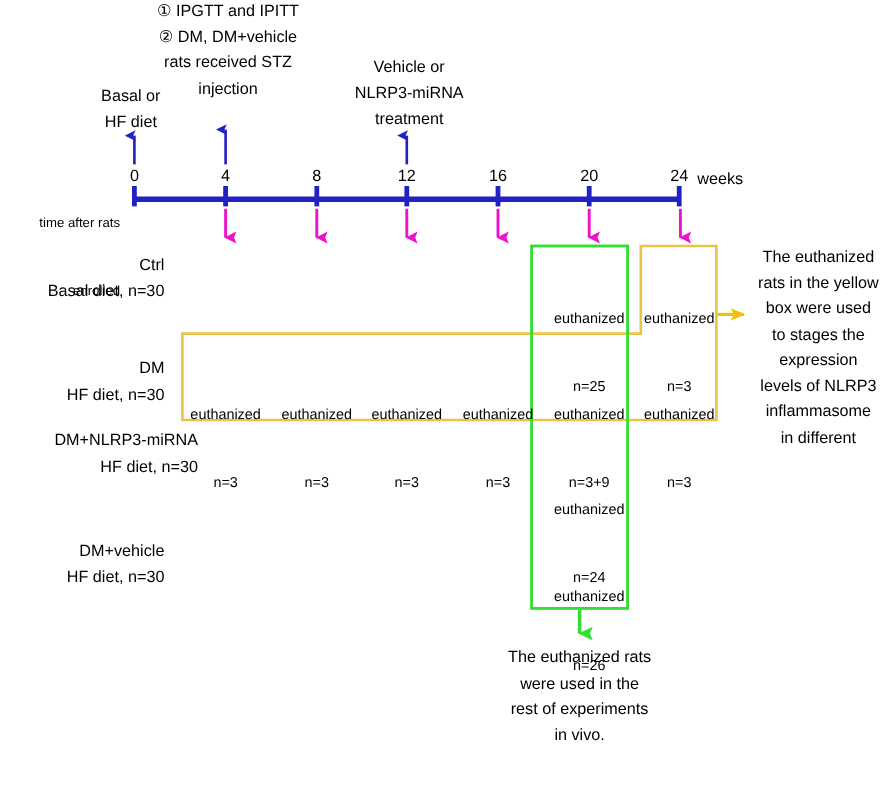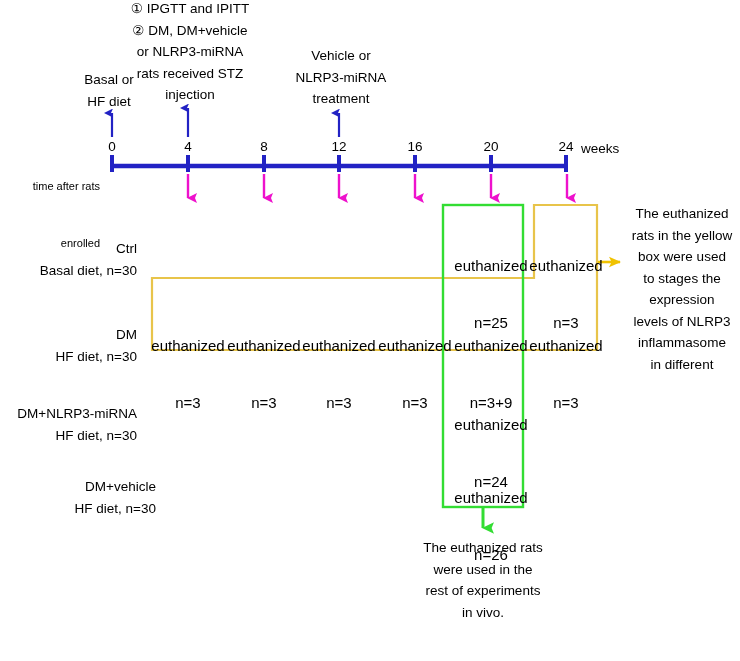--- a/index.html
+++ b/index.html
@@ -26,24 +26,24 @@
     color: #000;
     white-space: pre;
   }
   .block {
     position: absolute;
     font-size: 13.5px;
     line-height: 21.5px;
     text-align: center;
     color: #000;
   }
-  .block.rt { text-align: right; margin-top: 28px; }
+  .block.rt { text-align: right; }
   .cell {
     position: absolute;
-    font-size: 15px;
+    font-size: 12px;
     line-height: 19px;
     text-align: center;
     color: #000;
     transform: translateX(-50%);
     white-space: pre;
   }
   .axis-label {
     position: absolute;
     font-size: 11px;
     line-height: 19px;
@@ -73,21 +73,20 @@
 <div id="diagram">
 
   <div class="block" style="left:64px; top:69px; width:90px;">
     <div>Basal or</div>
     <div>HF diet</div>
   </div>
 
   <div class="block" style="left:120px; top:-2px; width:140px;">
     <div>① IPGTT and IPITT</div>
     <div>② DM, DM+vehicle</div>
-    <div>or NLRP3-miRNA</div>
     <div>rats received STZ</div>
     <div>injection</div>
   </div>
 
   <div class="block" style="left:282px; top:45px; width:118px;">
     <div>Vehicle or</div>
     <div>NLRP3-miRNA</div>
     <div>treatment</div>
   </div>
 
@@ -108,26 +107,26 @@
   <div class="block rt" style="left:0px; top:210px; width:137px;">
     <div>Ctrl</div>
     <div>Basal diet, n=30</div>
   </div>
 
   <div class="block rt" style="left:0px; top:296px; width:137px;">
     <div>DM</div>
     <div>HF diet, n=30</div>
   </div>
 
-  <div class="block rt" style="left:0px; top:375px; width:137px;">
+  <div class="block rt" style="left:0px; top:356px; width:137px;padding-left:28px;">
     <div>DM+NLRP3-miRNA</div>
     <div>HF diet, n=30</div>
   </div>
 
-  <div class="block rt" style="left:0px; top:448px; width:137px;padding-left:19px;">
+  <div class="block rt" style="left:0px; top:448px; width:137px;">
     <div>DM+vehicle</div>
     <div>HF diet, n=30</div>
   </div>
 
   <svg class="layer" viewBox="0 0 740 661">
     <defs>
       <marker id="m-blue" markerWidth="9" markerHeight="9" refX="4.5" refY="8" orient="auto" markerUnits="userSpaceOnUse">
         <path d="M4.5,0 L9,9 L4.5,7 L0,9 Z" fill="#2222C4"></path>
       </marker>
       <marker id="m-mag" markerWidth="11" markerHeight="11" refX="5.5" refY="10" orient="auto" markerUnits="userSpaceOnUse">

